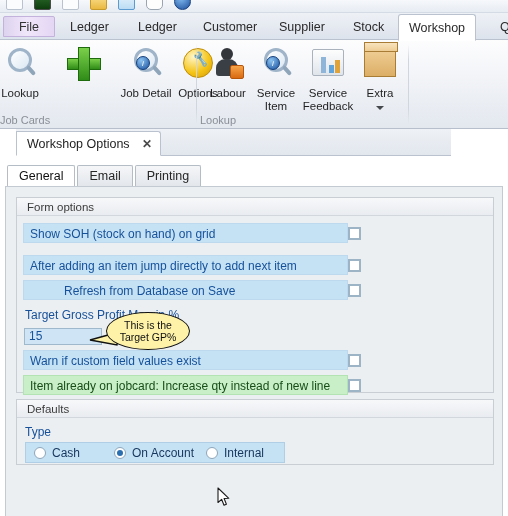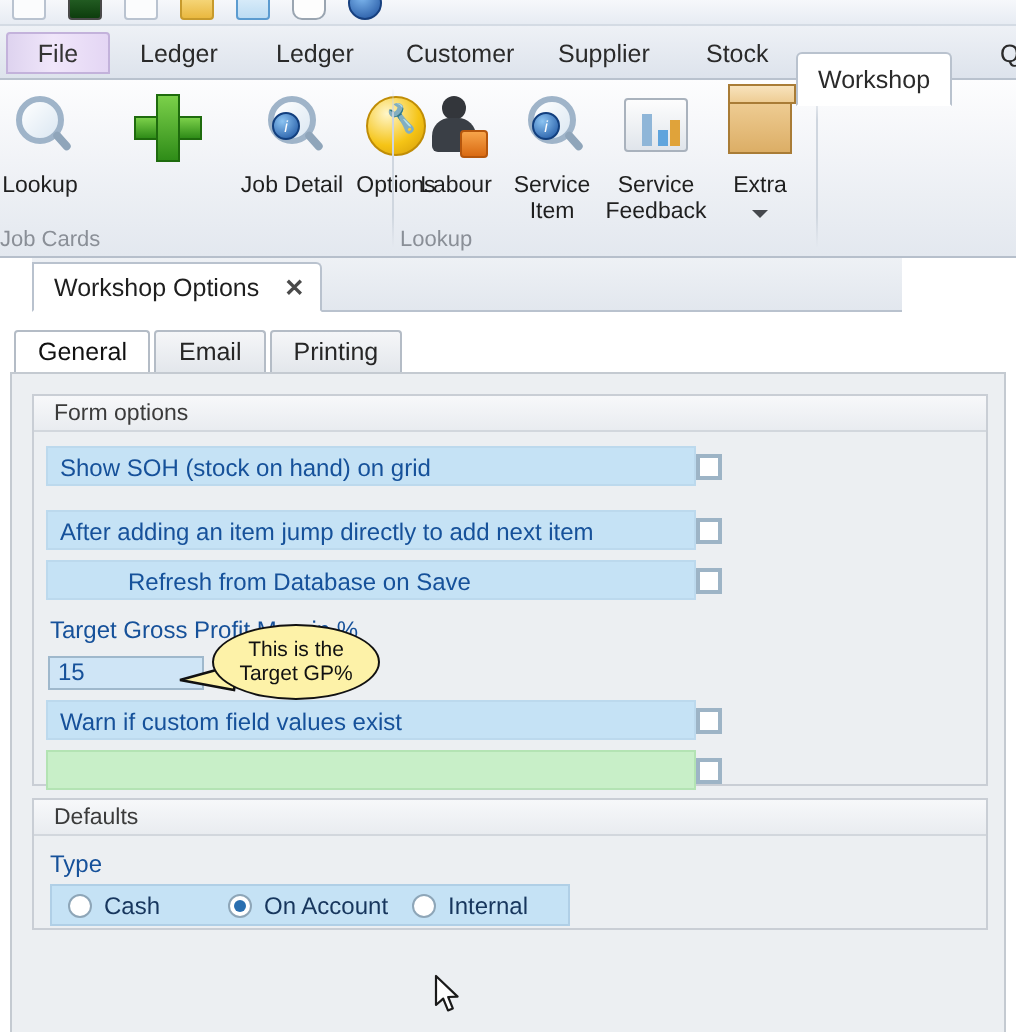--- a/index.html
+++ b/index.html
@@ -45,21 +45,21 @@
   #tab-file{
     left:3px; top:3px; height:21px; line-height:21px; width:52px;
     background:linear-gradient(90deg,#ded3ef,#f0e6fa 45%,#e4d6f4);
     border:1px solid #c3b2db; border-radius:2px 2px 0 0;
     color:#333;
   }
   .rtab.active{
     background:#ffffff;
     border:1px solid #b9c2ce; border-bottom:1px solid #ffffff;
     border-radius:3px 3px 0 0;
-    top:13px; height:27px; line-height:27px; z-index:3;text-align:right;
+    top:1px; height:27px; line-height:27px; z-index:3;text-align:right;
   }
 
   
   #ribbon-body{
     position:absolute; left:0; top:40px; width:508px; height:89px;
     background:linear-gradient(#fdfdfe,#eceff4 65%,#e3e8ef);
     border-bottom:1px solid #b6bfcb;
   }
   .rgroup{ position:absolute; top:0; height:89px; }
   .rgroup-items{ position:absolute; top:2px; left:0; right:0; height:66px; }
@@ -340,20 +340,21 @@
       </div>
 
       <div class="fieldlabel" style="top:110px;">Target Gross Profit Margin %</div>
 
       <div class="optrow" style="top:152px;">
         <span>Warn if custom field values exist</span>
         <span class="cbox"></span>
       </div>
 
       <div class="optrow green" style="top:177px;">
+        <span>Item already on jobcard: Increase qty instead of new line</span>
         <span class="cbox"></span>
       </div>
     </div>
 
     <div class="groupbox" style="top:212px; width:478px; height:66px;">
       <div class="group-head">Defaults</div>
 
       <div class="fieldlabel" style="top:25px;">Type</div>
 
       <div class="radio-row" style="top:42px;">

